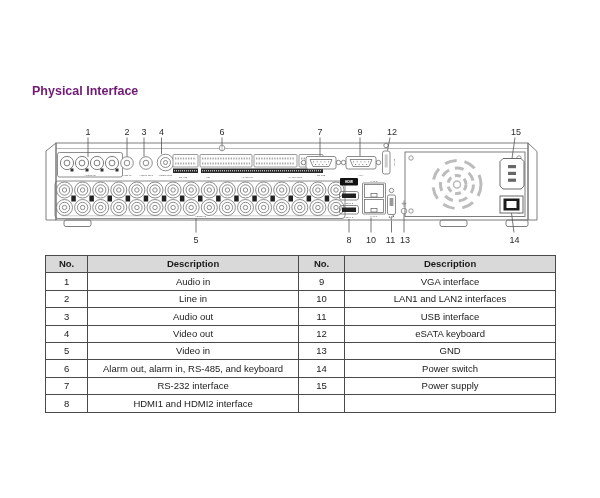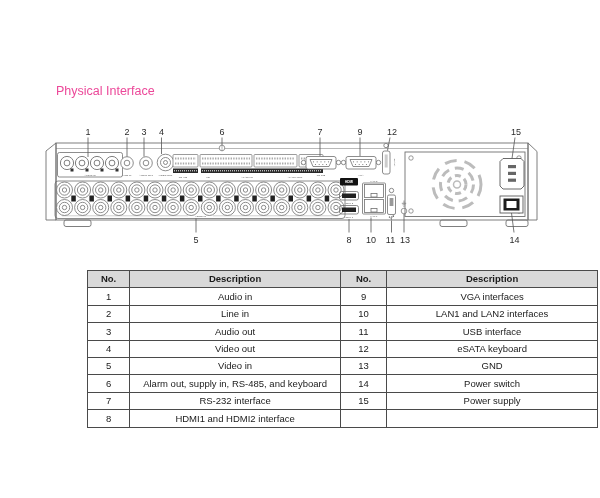--- a/index.html
+++ b/index.html
@@ -1,27 +1,27 @@
 <!DOCTYPE html>
 <html><head>
 <meta charset="utf-8">
 <style>
   html,body{margin:0;padding:0;}
   body{
     width:600px;height:498px;position:relative;background:#ffffff;
     font-family:"Liberation Sans", sans-serif;color:#1a1a1a;overflow:hidden;
   }
   .page-title{
-    position:absolute;left:56px;top:84px;font-size:12.5px;font-weight:normal;color:#ec4899;
+    position:absolute;left:32px;top:84px;font-size:12.5px;font-weight:bold;color:#701a75;
   }
   .diagram-svg{position:absolute;left:0;top:115px;}
   .io-table{
-    position:absolute;left:45px;top:270px;width:511px;
+    position:absolute;left:45px;top:255px;width:511px;
     border-collapse:collapse;table-layout:fixed;
-    font-size:9.5px;color:#1a1a1a;margin-left:42px;
+    font-size:9.5px;color:#1a1a1a;
   }
   .io-table th,.io-table td{
     border:1px solid #4a4a4a;height:16.4px;padding:0 2px;
     text-align:center;vertical-align:middle;line-height:1;
     overflow:hidden;white-space:nowrap;
   }
   .io-table th{background:#d9d9d9;font-weight:bold;}
   .col-no{width:42px;}
   .col-desc{width:210px;}
   .col-no2{width:46px;}
@@ -331,21 +331,21 @@
       <tr>
     <th>No.</th>
     <th>Description</th>
     <th>No.</th>
     <th>Description</th>
   </tr>
   <tr>
     <td>1</td>
     <td>Audio in</td>
     <td>9</td>
-    <td>VGA interfaces</td>
+    <td>VGA interface</td>
   </tr>
   <tr>
     <td>2</td>
     <td>Line in</td>
     <td>10</td>
     <td>LAN1 and LAN2 interfaces</td>
   </tr>
   <tr>
     <td>3</td>
     <td>Audio out</td>
@@ -359,21 +359,21 @@
     <td>eSATA keyboard</td>
   </tr>
   <tr>
     <td>5</td>
     <td>Video in</td>
     <td>13</td>
     <td>GND</td>
   </tr>
   <tr>
     <td>6</td>
-    <td>Alarm out, supply in, RS-485, and keyboard</td>
+    <td>Alarm out, alarm in, RS-485, and keyboard</td>
     <td>14</td>
     <td>Power switch</td>
   </tr>
   <tr>
     <td>7</td>
     <td>RS-232 interface</td>
     <td>15</td>
     <td>Power supply</td>
   </tr>
   <tr>

